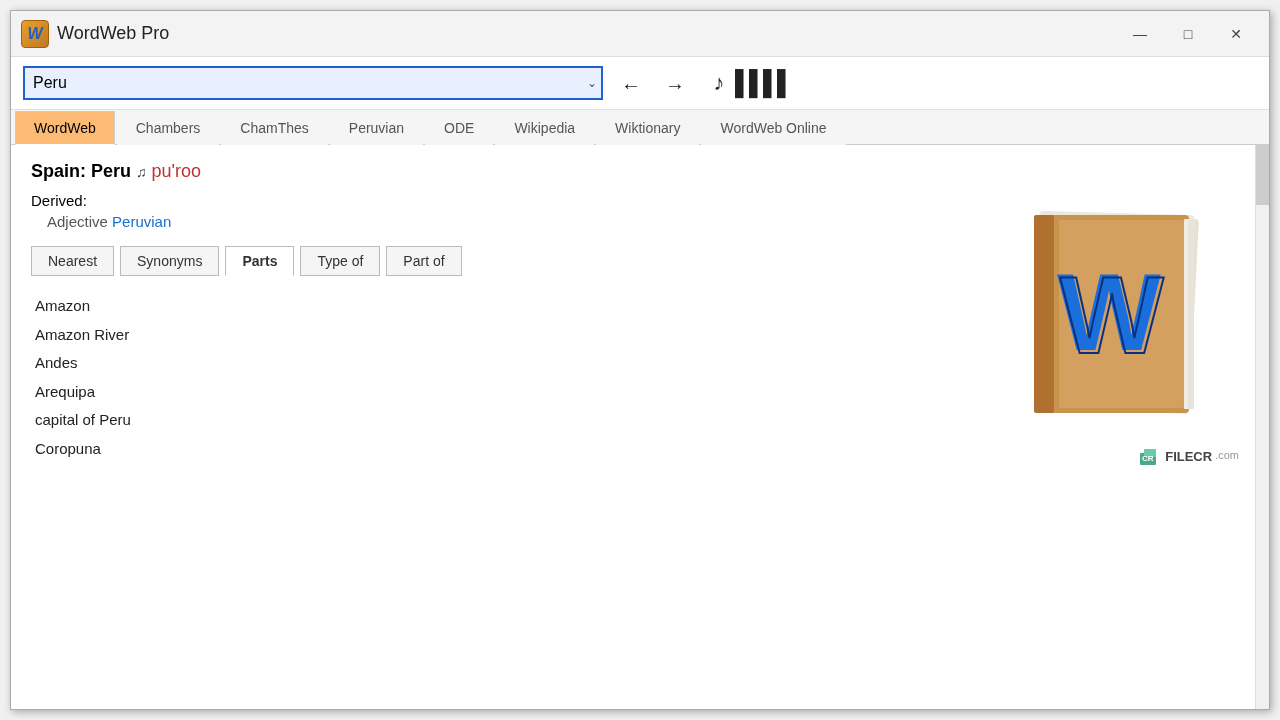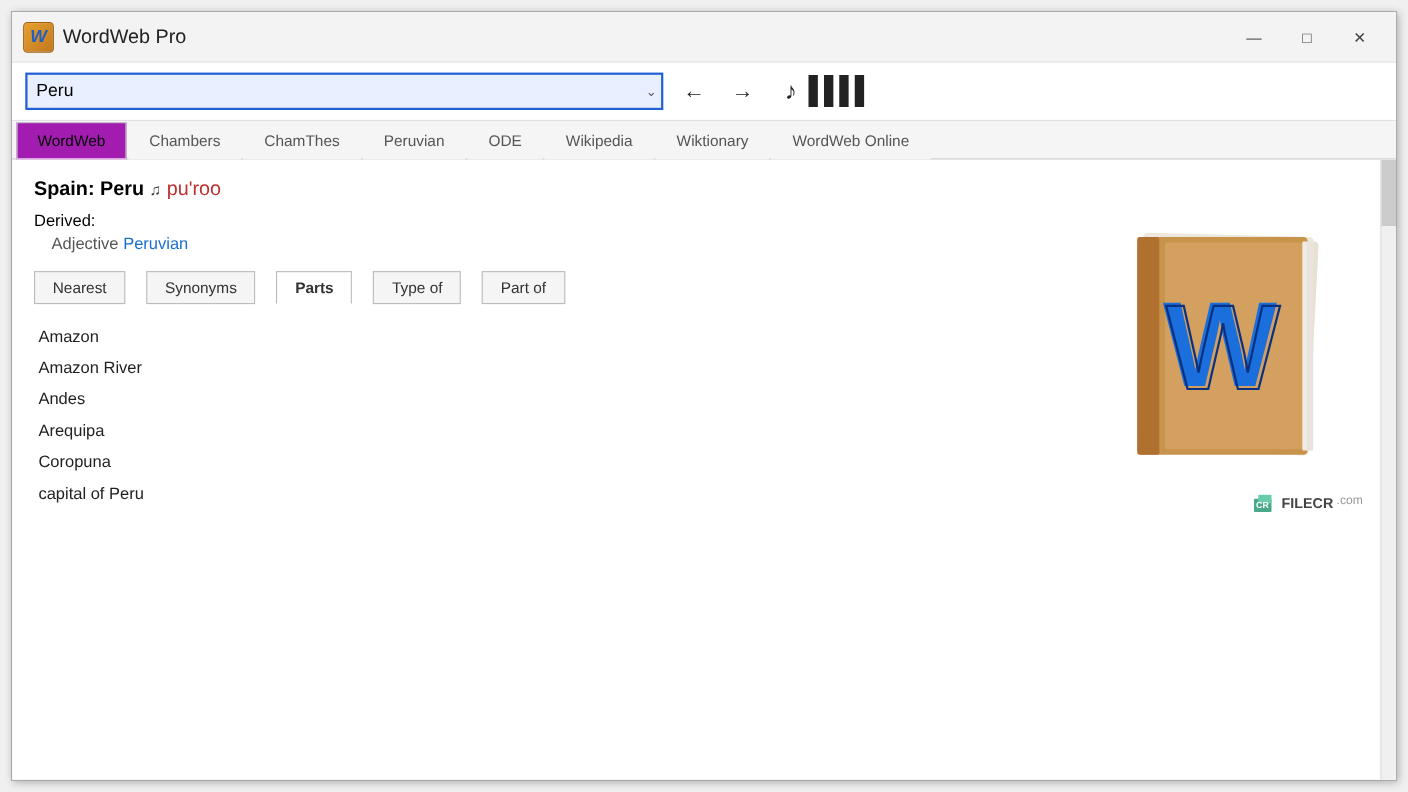--- a/index.html
+++ b/index.html
@@ -150,21 +150,21 @@
       font-size: 14px;
       color: #555;
       border: 1px solid transparent;
       border-bottom: none;
       background: #f5f5f5;
       margin-right: 2px;
       position: relative;
       top: 1px;
     }
     .tab.active {
-      background: #a21caf;
+      background: #fdba74;
       color: #000;
       border: 1px solid #ccc;
       border-bottom: 1px solid #fff;
       font-weight: normal;
     }
     
     .content {
       flex: 1;
       overflow-y: auto;
       padding: 16px 20px;
@@ -205,21 +205,21 @@
       color: #555;
     }
     .link-blue {
       color: #1a6fcc;
       text-decoration: none;
       cursor: pointer;
     }
     
     .subtabs-row {
       display: flex;
-      gap: 19px;
+      gap: 6px;
       margin-bottom: 16px;
       margin-top: 4px;
     }
     .subtab {
       padding: 6px 16px;
       border: 1px solid #bbb;
       background: #f5f5f5;
       cursor: pointer;
       font-size: 14px;
       color: #333;
@@ -371,22 +371,22 @@
           <div class="subtab active">Parts</div>
           <div class="subtab">Type of</div>
           <div class="subtab">Part of</div>
         </div>
 
       <div class="wordlist">
       <div style="cursor: pointer; color: rgb(34, 34, 34);">Amazon</div>
           <div style="cursor: pointer; color: rgb(34, 34, 34);">Amazon River</div>
           <div style="cursor: pointer; color: rgb(34, 34, 34);">Andes</div>
           <div style="cursor: pointer; color: rgb(34, 34, 34);">Arequipa</div>
+          <div style="cursor: pointer; color: rgb(34, 34, 34);">capital of Peru</div>
           <div style="cursor: pointer; color: rgb(34, 34, 34);">Coropuna</div>
-          <div style="cursor: pointer; color: rgb(34, 34, 34);">capital of Peru</div>
         </div>
     </div>
 
     <div class="scroll-track">
       <div class="scroll-thumb"></div>
     </div>
   </div>
 </div>
 
 </body></html>

